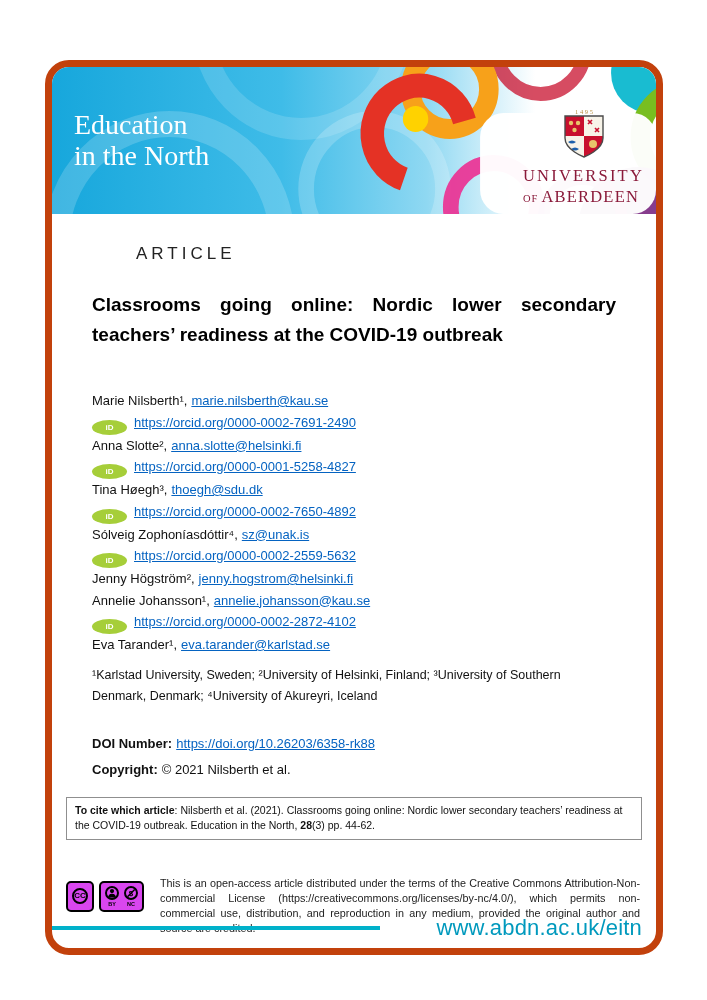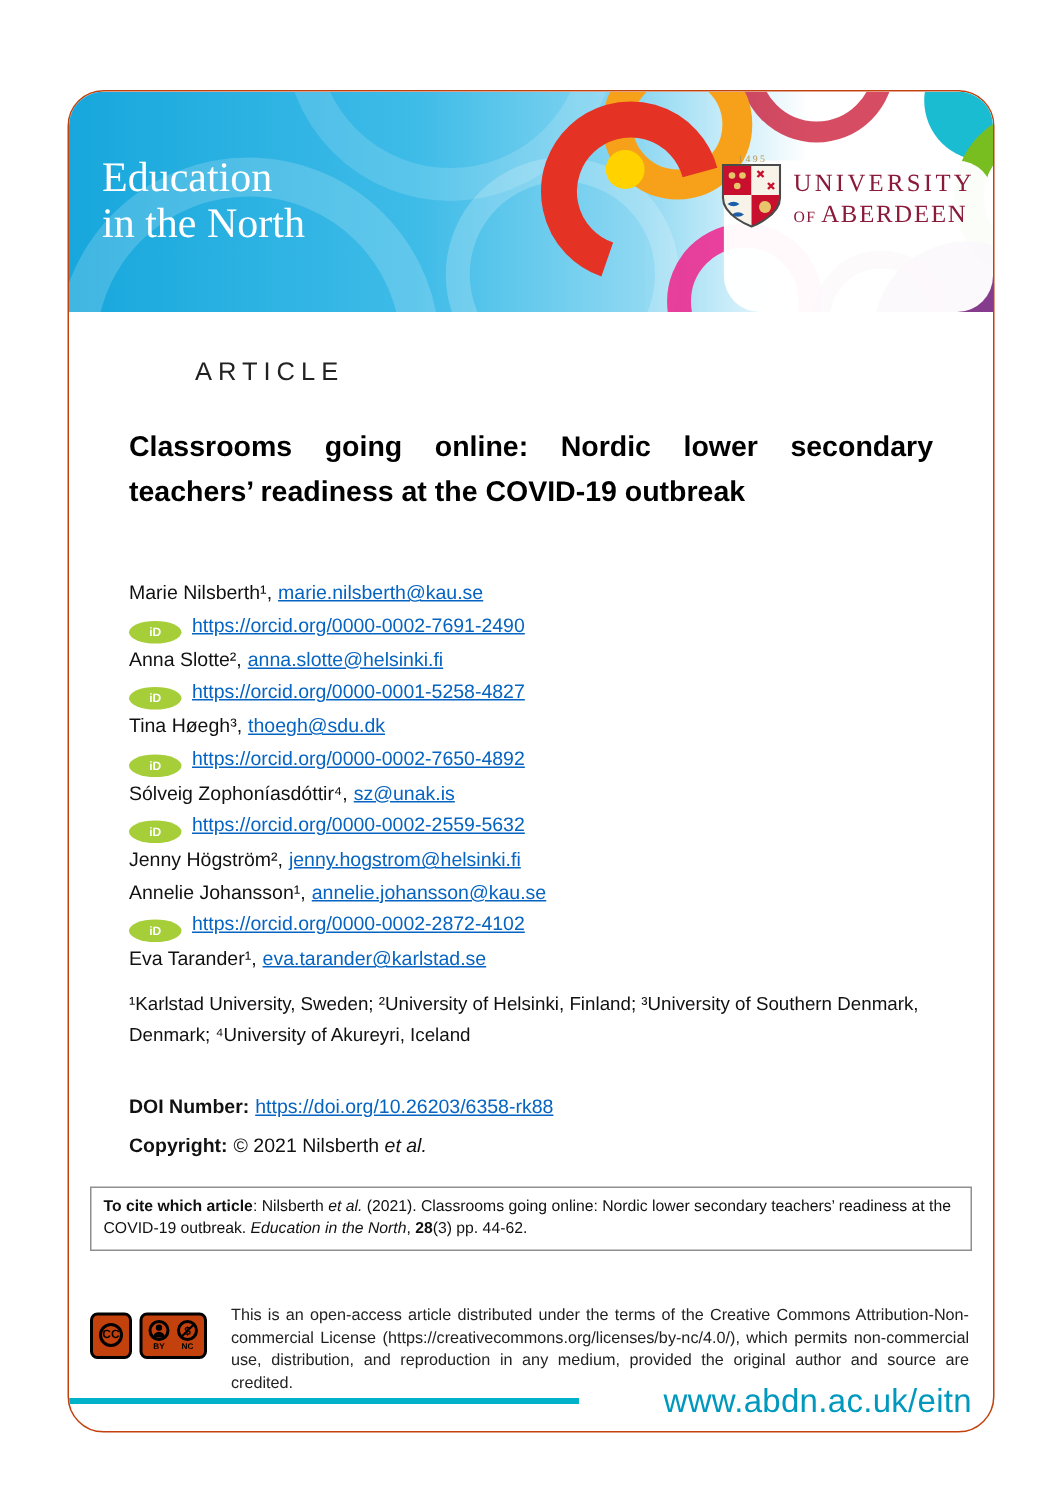--- a/index.html
+++ b/index.html
@@ -3,34 +3,34 @@
 <meta charset="utf-8">
 <style>
   * { box-sizing: border-box; margin: 0; padding: 0; }
   html, body { width: 707px; height: 1000px; background: #ffffff; font-family: "Liberation Sans", sans-serif; }
   body { position: relative; }
 
   .page-card {
     position: absolute; left: 45px; top: 60px;
     width: 618px; height: 895px;
     background: #fff;
-    border: 1px solid #c2410c;
+    border: 7px solid #c2410c;
     border-radius: 24px;
     overflow: hidden;
   }
 
   
   .banner { position: relative; height: 147px; overflow: hidden; }
   .banner-art { position: absolute; inset: 0; width: 100%; height: 100%; display: block; }
   .journal-title {
     position: absolute; left: 22px; top: 42px;
     font-family: "Liberation Serif", serif;
     font-size: 28px; line-height: 31px; color: #ffffff; font-weight: 400;
   }
-  .uni-logo { position: absolute; right: 12px; top: 40px; display: flex; align-items: flex-end; gap: 7px; }
+  .uni-logo { position: absolute; right: 12px; top: 40px; display: flex; align-items: center; gap: 7px; flex-direction: column; }
   .uni-text { font-family: "Liberation Serif", serif; color: #8a1a3a; }
   .uni-line1 { font-size: 16.5px; letter-spacing: 2.2px; }
   .uni-line2 { font-size: 16.5px; letter-spacing: 1.2px; margin-top: 1px; }
   .uni-of { font-size: 10.5px; letter-spacing: 1px; margin-right: 3px; }
 
   
   .main { padding: 0 40px; font-size: 13px; color: #111; }
   .kicker { margin-top: 30px; font-size: 17px; letter-spacing: 4px; font-weight: 400; color: #222; margin-left: 44px; }
   .title { margin-top: 26px; font-weight: 700; font-size: 19px; line-height: 30px; text-align: justify; color: #000; }
 
@@ -40,33 +40,33 @@
   a.link { color: #0563c1; text-decoration: underline; cursor: pointer; }
   .orcid-icon {
     display: inline-block; width: 35px; height: 15px; border-radius: 50%;
     background: #a6ce39; color: #fff; font-size: 8px; font-weight: bold;
     text-align: center; line-height: 15px; margin-right: 7px; vertical-align: -3px;
   }
 
   .affiliations { margin-top: 9px; font-size: 12.5px; line-height: 21px; }
   .doi-line { margin-top: 26px; line-height: 22px; }
   .bold { font-weight: bold; }
-  .italic { font-style: italic; }
+  .italic { }
   .doi-line a { margin-left: 4px; }
   .copyright-line { margin-top: 4px; line-height: 22px; }
   .copyright-line .cpfx { margin-left: 4px; }
 
   .citation-box {
     margin: 16px -26px 0; border: 1px solid #8f8f8f;
     padding: 5px 8px; font-size: 10.5px; line-height: 15.5px; color: #111;
   }
 
   .cc-section { margin: 36px -26px 0; display: flex; align-items: flex-start; gap: 16px; }
   .cc-badges { display: flex; gap: 5px; padding-top: 5px; flex: 0 0 auto; }
-  .badge { border: 2px solid #000; border-radius: 5px; padding: 3px 4px; display: flex; gap: 5px; align-items: center; background: #c2410c; }
+  .badge { border: 2px solid #000; border-radius: 5px; padding: 3px 4px; display: flex; gap: 5px; align-items: center; background: #d946ef; }
   .cc-circle {
     width: 16px; height: 16px; border: 2px solid #000; border-radius: 50%;
     font-size: 8px; font-weight: bold; text-align: center; line-height: 12px; color: #000;
   }
   .badge-col { display: flex; flex-direction: column; align-items: center; gap: 1px; }
   .icon-circle { width: 14px; height: 14px; border: 2px solid #000; border-radius: 50%; display: flex; align-items: center; justify-content: center; }
   .badge-label { font-size: 5.5px; font-weight: bold; color: #000; }
   .license-text { flex: 1; font-size: 10.8px; line-height: 15px; text-align: justify; color: #222; padding-right: 2px; }
 
   

